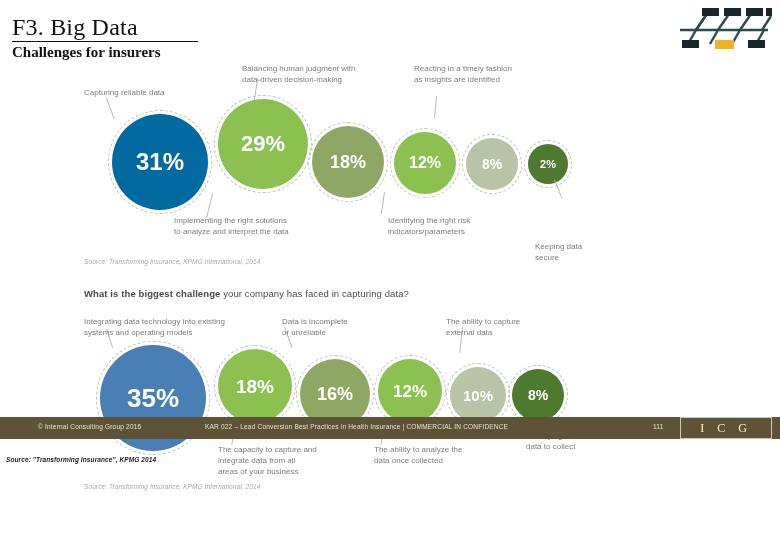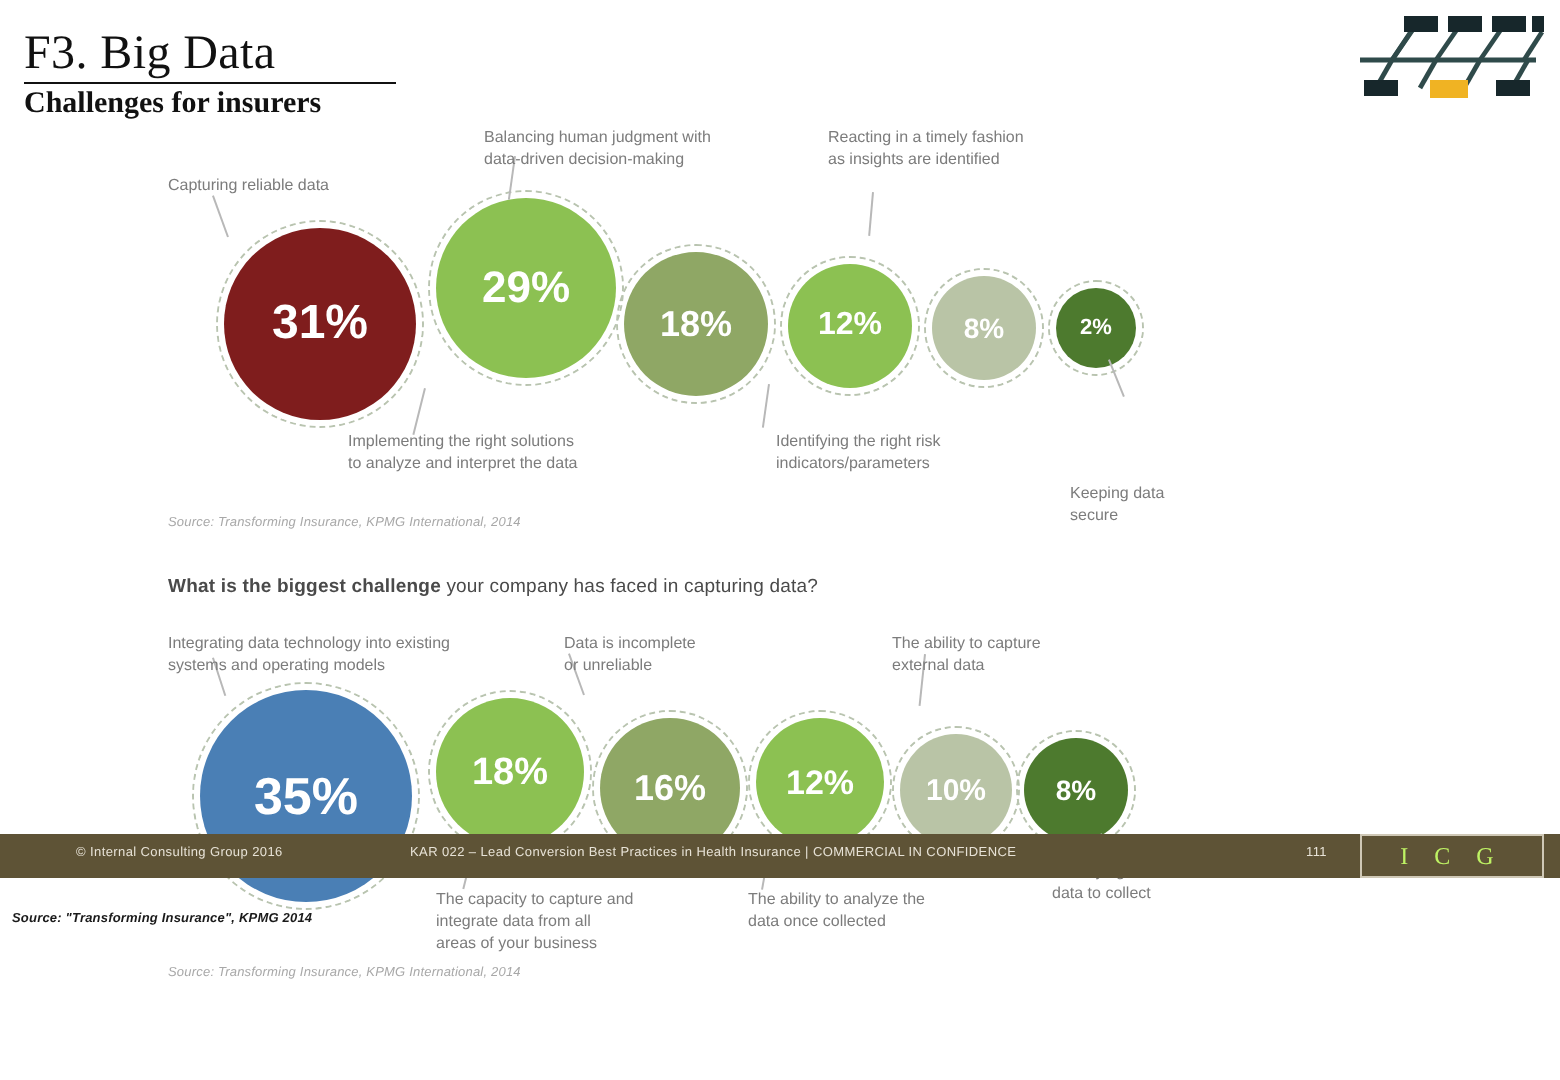--- a/index.html
+++ b/index.html
@@ -87,21 +87,21 @@
     font-size: 6.5px; color: #e7e2d6; letter-spacing: .2px; white-space: nowrap;
   }
   .foot-page {
     position: absolute; left: 653px; top: 6px;
     font-size: 6.5px; color: #e7e2d6; letter-spacing: .2px;
   }
   .foot-logo {
     position: absolute; left: 680px; top: 0px; width: 92px; height: 22px;
     background: #5e5336; border: 1px solid #cfc8b6;
     display: flex; align-items: center; justify-content: center;
-    color: #bef264; font-family: "Liberation Serif", serif;
+    color: #fef9c3; font-family: "Liberation Serif", serif;
     font-size: 12px; letter-spacing: 5px;
   }
   .foot-src {
     position: absolute; left: 6px; bottom: 12px;
     font-size: 6.5px; font-style: italic; font-weight: bold;
     color: #1a1a1a; letter-spacing: .1px;
   }
 </style>
 </head>
 <body>
@@ -136,21 +136,21 @@
         <rect x="72" y="34" width="17" height="8"></rect>
       </g>
       <rect x="39" y="34" width="19" height="9" fill="#f0b323"></rect>
     </svg>
   </div>
 
   <div class="chart-block" id="chart1">
 
     <div class="plot">
 
-      <div class="bub" style="left:28px; top:38px; width:96px; height:96px; background:#7f1d1d; font-size:24px;">
+      <div class="bub" style="left:28px; top:38px; width:96px; height:96px; background:#0369a1; font-size:24px;">
         <span>31%</span>
       </div>
       <div class="bub" style="left:134px; top:23px; width:90px; height:90px; background:#8cc152; font-size:22px;">
         <span>29%</span>
       </div>
       <div class="bub" style="left:228px; top:50px; width:72px; height:72px; background:#8fa765; font-size:18px;">
         <span>18%</span>
       </div>
       <div class="bub" style="left:310px; top:56px; width:62px; height:62px; background:#8cc152; font-size:16px;">
         <span>12%</span>

